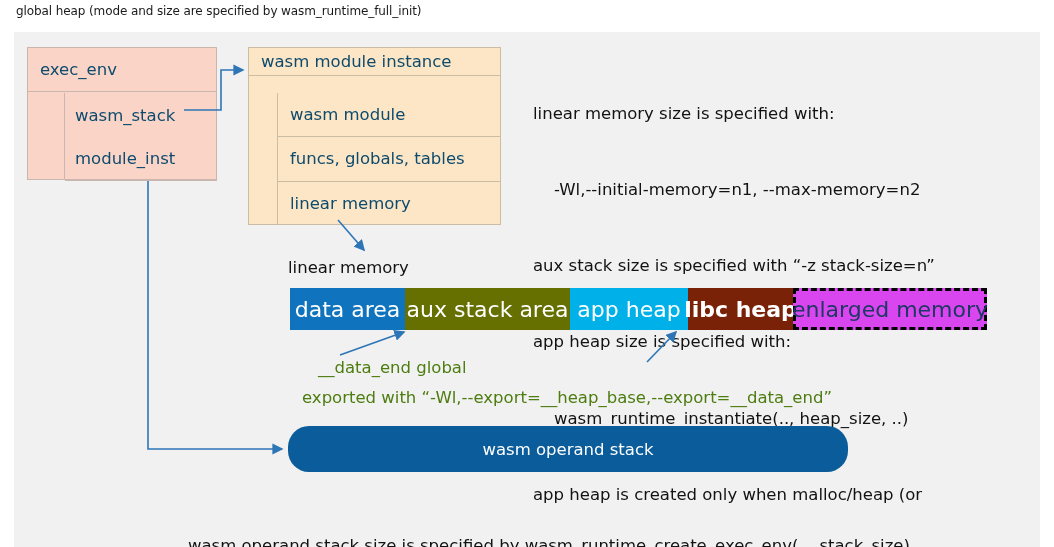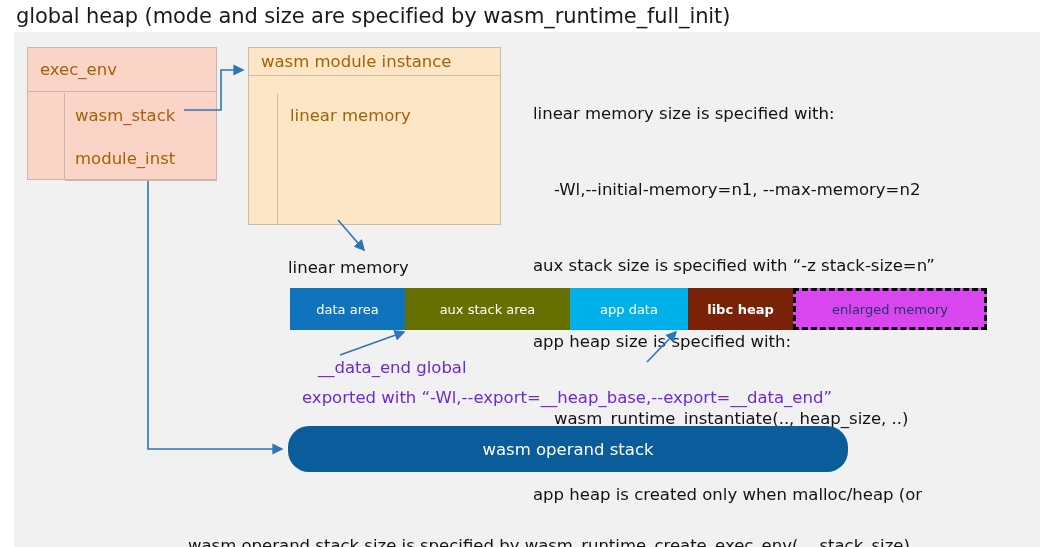--- a/index.html
+++ b/index.html
@@ -23,38 +23,38 @@
     left: 14px;
     top: 32px;
     width: 1026px;
     height: 515px;
     background: #f1f1f1;
   }
   .title {
     position: absolute;
     left: 16px;
     top: 4px;
-    font-size: 21px;
+    font-size: 12px;
     color: #1a1a1a;
     white-space: nowrap;
     letter-spacing: -0.1px;
   }
 
   
   .box {
     position: absolute;
     box-sizing: border-box;
     border: 1px solid #b8b0a8;
   }
   .box-row {
     box-sizing: border-box;
     display: flex;
     align-items: center;
     font-size: 16.5px;
-    color: #a16207;
+    color: #0c4a6e;
     white-space: nowrap;
   }
 
   
   #exec-env-box {
     left: 27px; top: 47px; width: 190px; height: 133px;
     background: #fad5c7;
     border-color: #c9b6ae;
   }
   #exec-env-header {
@@ -127,36 +127,36 @@
     position: absolute;
     left: 290px; top: 288px;
     height: 42px;
     display: flex;
   }
   .mem-seg {
     box-sizing: border-box;
     display: flex;
     align-items: center;
     justify-content: center;
-    font-size: 13px;
+    font-size: 22px;
     color: #ffffff;
     white-space: nowrap;
     padding: 0 10px;
   }
   .mem-seg.dashed {
     background: #d946ef;
     color: #1f3864;
     border: 3px dashed #000000;
   }
 
   
   .annot {
     position: absolute;
     font-size: 16.5px;
-    color: #6d28d9;
+    color: #4d7c0f;
     white-space: nowrap;
   }
   #annot-data-end { left: 318px; top: 358px; }
   #annot-heap-base { left: 597px; top: 365px; }
   #annot-exported { left: 302px; top: 388px; }
 
   
   #operand-stack-box {
     position: absolute;
     left: 288px; top: 426px; width: 560px; height: 46px;
@@ -201,40 +201,42 @@
     <div class="box-row" id="exec-env-header">exec_env</div>
     <div id="exec-env-inner">
       <div class="box-row" id="row-wasm-stack">wasm_stack</div>
       <div class="box-row" id="row-module-inst">module_inst</div>
     </div>
   </div>
 
   <div class="box" id="wmi-box">
     <div class="box-row" id="wmi-header">wasm module instance</div>
     <div id="wmi-inner">
+      <div class="box-row">wasm module</div>
+      <div class="box-row">funcs, globals, tables</div>
       <div class="box-row">linear memory</div>
     </div>
   </div>
 
   <div id="notes">
     <div>linear memory size is specified with:</div>
     <div>    -Wl,--initial-memory=n1, --max-memory=n2</div>
     <div>aux stack size is specified with “-z stack-size=n”</div>
     <div>app heap size is specified with:</div>
     <div>    wasm_runtime_instantiate(.., heap_size, ..)</div>
     <div>app heap is created only when malloc/heap (or</div>
     
   </div>
 
   <div id="linear-memory-label">linear memory</div>
 
   <div id="mem-bar">
     <div class="mem-seg" style="width: 115px; background: rgb(15, 116, 189);">data area</div>
     <div class="mem-seg" style="width: 165px; background: rgb(102, 112, 0);">aux stack area</div>
-    <div class="mem-seg" style="width: 118px; background: rgb(0, 176, 232);">app data</div>
+    <div class="mem-seg" style="width: 118px; background: rgb(0, 176, 232);">app heap</div>
     <div class="mem-seg" style="width: 105px; background: rgb(122, 34, 8); font-weight: bold;">libc heap</div>
     <div class="mem-seg dashed" style="width: 194px;">enlarged memory</div>
   </div>
 
   <div class="annot" id="annot-data-end">__data_end global</div>
   <div class="annot" id="annot-exported">exported with “-Wl,--export=__heap_base,--export=__data_end”</div>
 
   <div id="operand-stack-box">wasm operand stack</div>
 
   <div id="bottom-notes">

